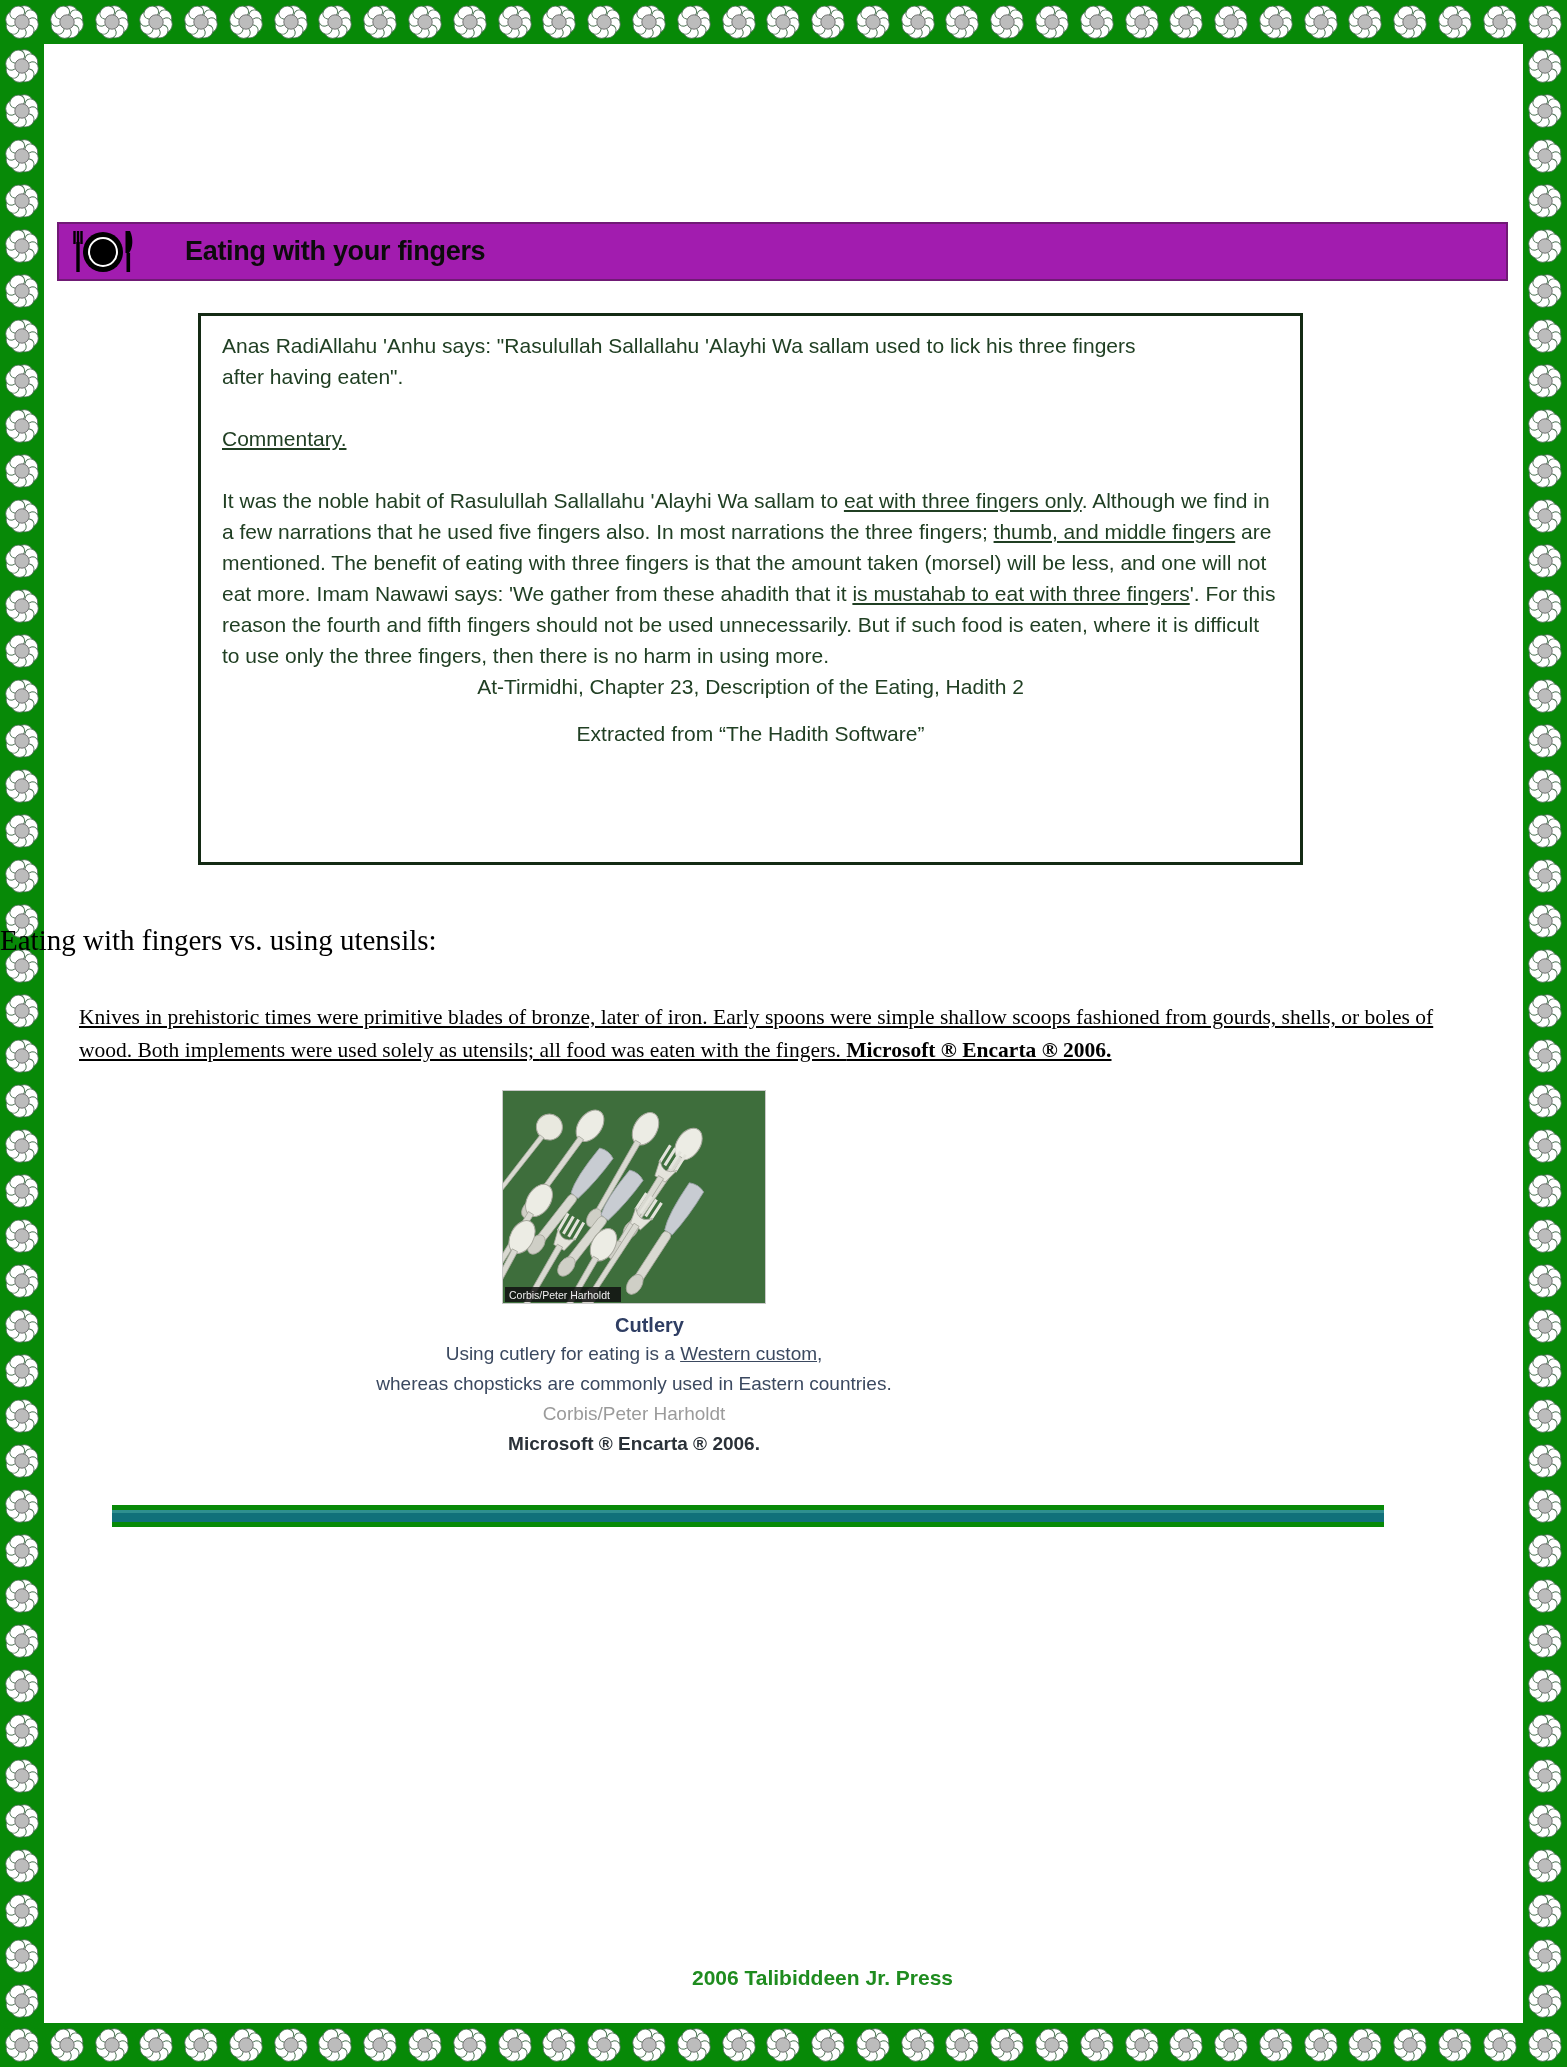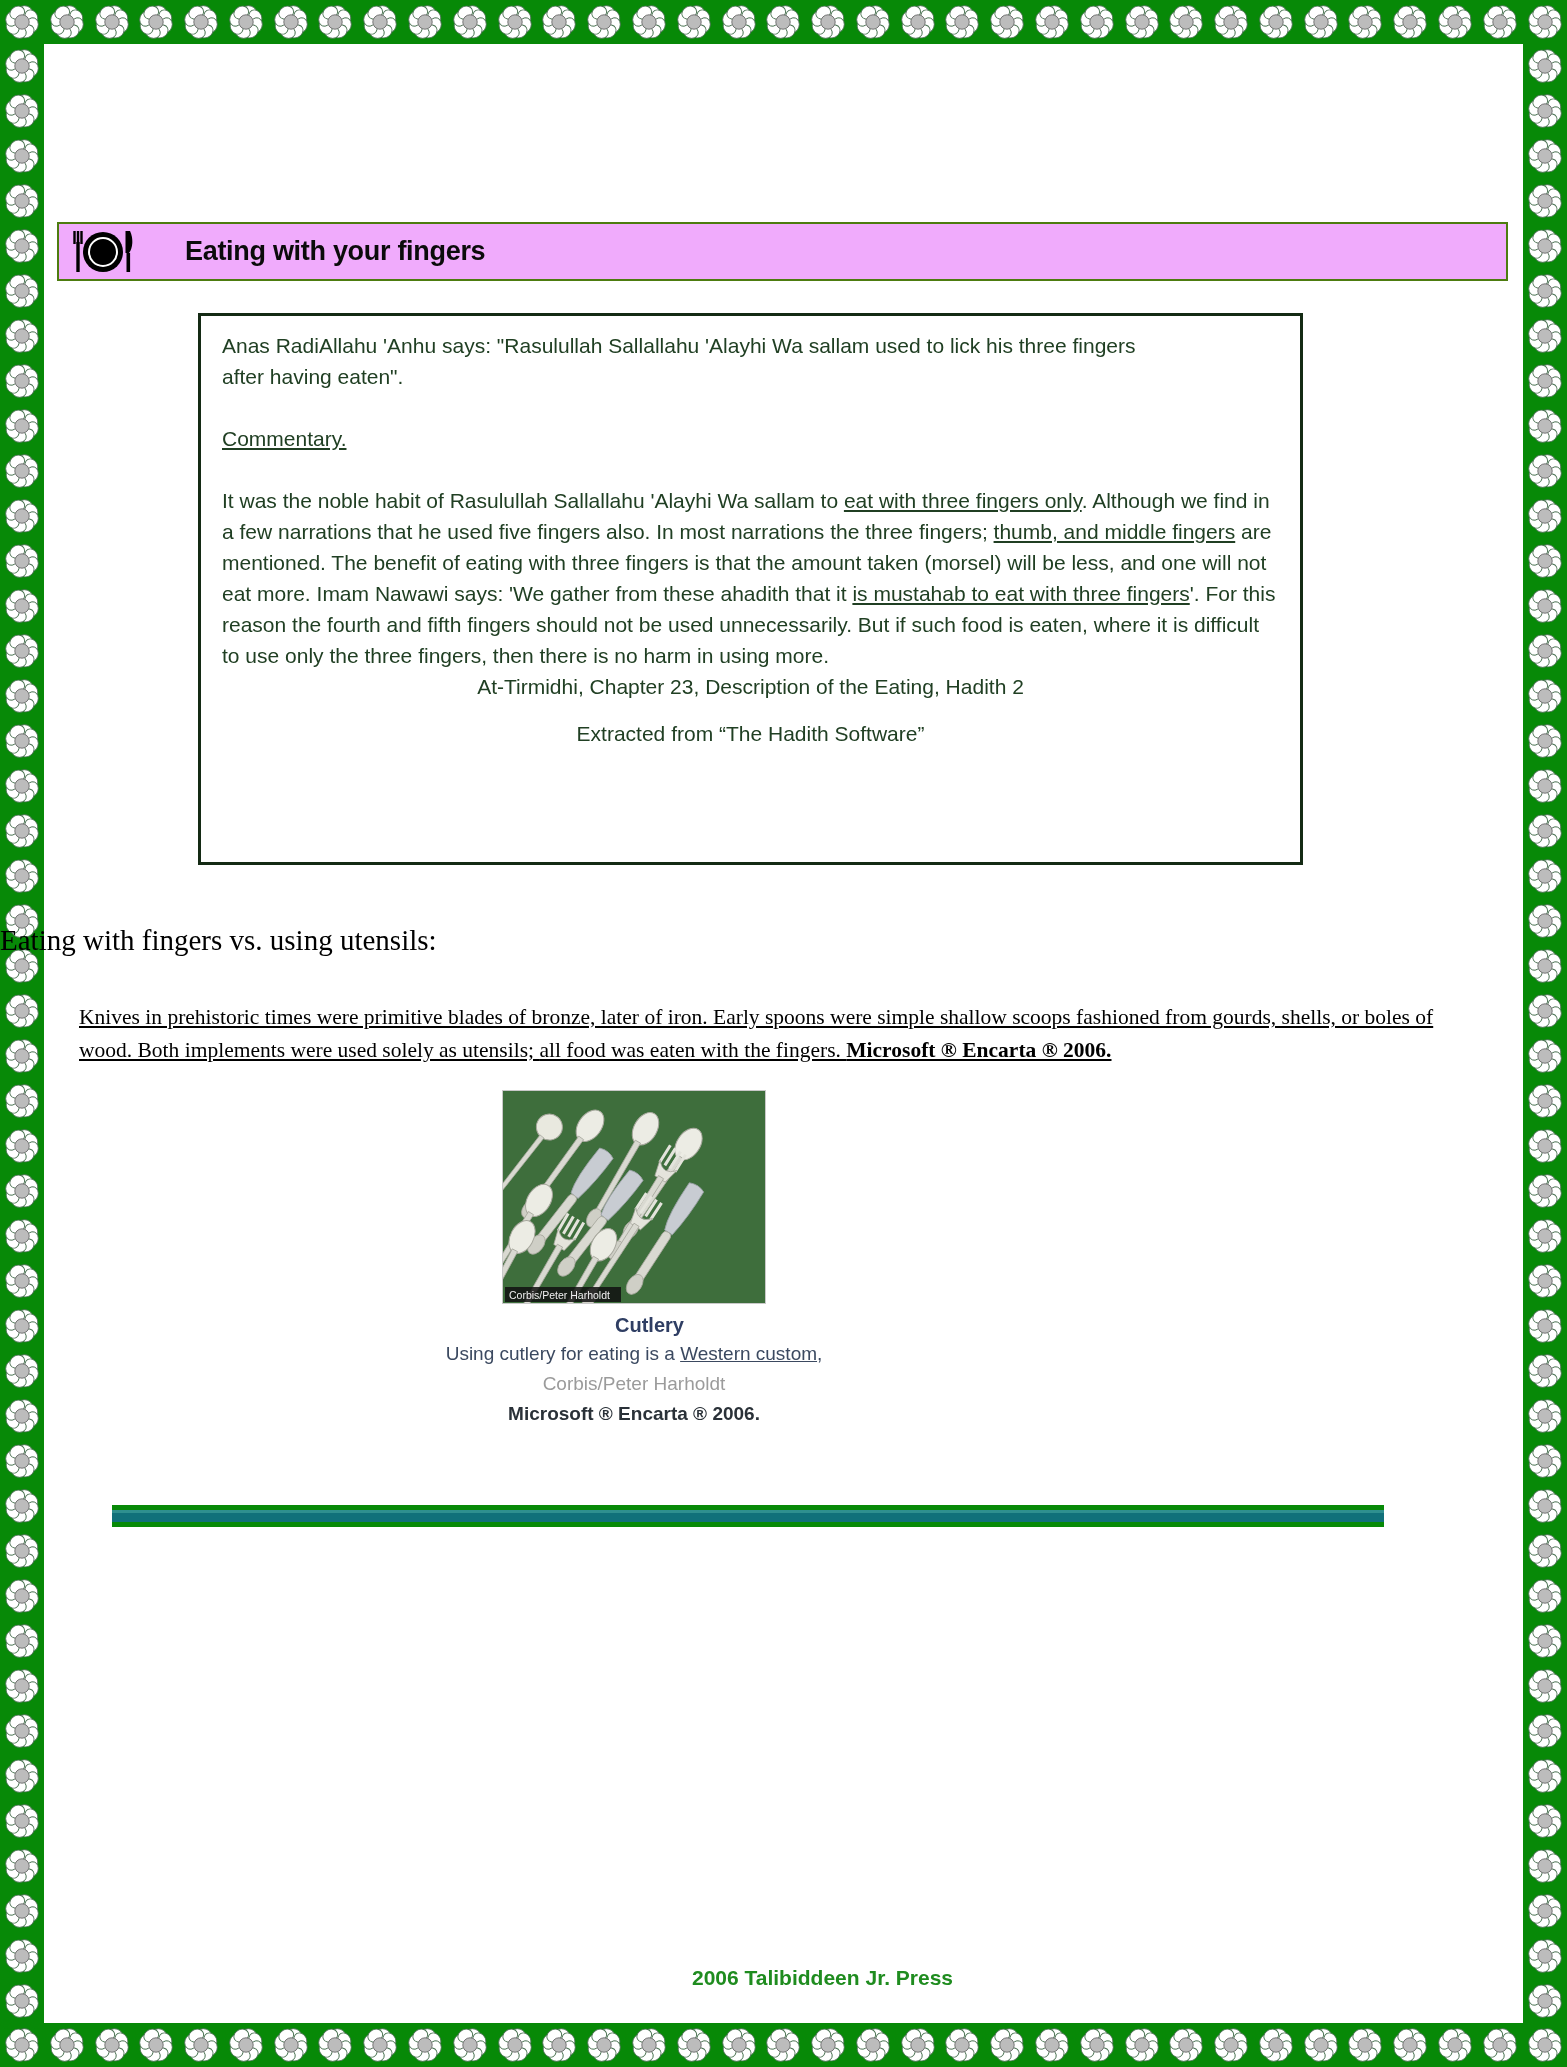--- a/index.html
+++ b/index.html
@@ -10,22 +10,22 @@
   .band{position:absolute;background:#078907;display:flex;justify-content:space-between;
         align-items:center;padding:2px;box-sizing:border-box;}
   .band-top{left:0;top:0;width:1567px;height:44px;flex-direction:row;}
   .band-bottom{left:0;top:2023px;width:1567px;height:44px;flex-direction:row;}
   .band-left{left:0;top:44px;width:44px;height:1979px;flex-direction:column;}
   .band-right{left:1523px;top:44px;width:44px;height:1979px;flex-direction:column;}
   .flower{flex:0 0 auto;display:block;}
 
   
   .header-box{position:absolute;left:57px;top:222px;width:1451px;height:59px;
-              border:2px solid #4d7c0f;box-sizing:border-box;display:flex;align-items:center;
-              background:#f0abfc;}
+              border:2px solid #701a75;box-sizing:border-box;display:flex;align-items:center;
+              background:#a21caf;}
   .plate-icon-wrap{margin-left:11px;line-height:0;}
   .page-title{margin-left:50px;font-size:27px;font-weight:bold;color:#0b0b0b;letter-spacing:-0.3px;}
 
   
   .hadith-box{position:absolute;left:198px;top:313px;width:1105px;height:552px;
               border:3px solid #142a14;box-sizing:border-box;padding:14px 21px;
               color:#203f23;font-size:21px;line-height:31px;}
   .hadith-box p{margin:0;}
   .p1{max-width:930px;}
   .vgap{height:31px;}
@@ -1871,20 +1871,21 @@
       <use href="#u-fork" transform="translate(74,128) rotate(30)"></use>
       <use href="#u-fork" transform="translate(152,108) rotate(33)"></use>
       <use href="#u-knife" transform="translate(196,96) rotate(33)"></use>
       <use href="#u-spoon" transform="translate(110,140) rotate(30)"></use>
       <rect x="3" y="197" width="116" height="15" fill="#101010" opacity="0.85"></rect>
       <text x="7" y="208.5" font-size="10.5" fill="#f0f0f0" font-family="Liberation Sans, sans-serif">Corbis/Peter Harholdt</text>
       <rect x="0.5" y="0.5" width="263" height="213" fill="none" stroke="#c9c9c9"></rect>
     </svg>
     <div class="fig-title">Cutlery</div>
     <div class="fig-line"><span>Using cutlery for eating is a </span><span class="st-u">Western custom</span><span>,</span></div>
+    <div class="fig-line">whereas chopsticks are commonly used in Eastern countries.</div>
     <div class="fig-credit">Corbis/Peter Harholdt</div>
     <div class="fig-source">Microsoft ® Encarta ® 2006.</div>
   </div>
 
   <div class="divider"></div>
 
   <div class="footer">2006 Talibiddeen Jr. Press</div>
 
 </div>
 

